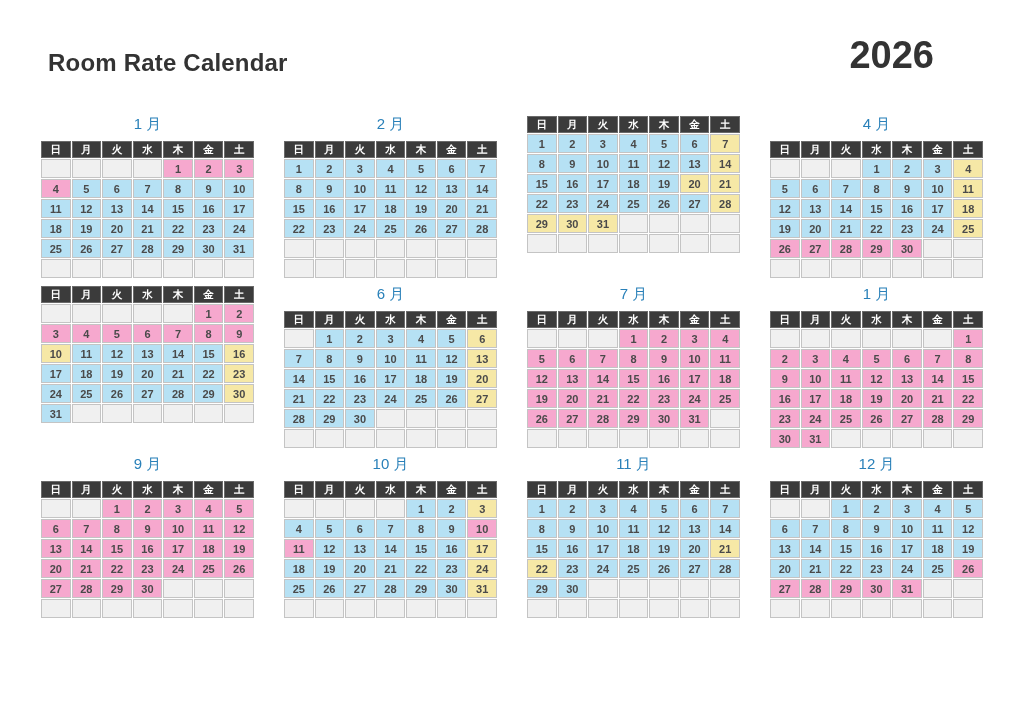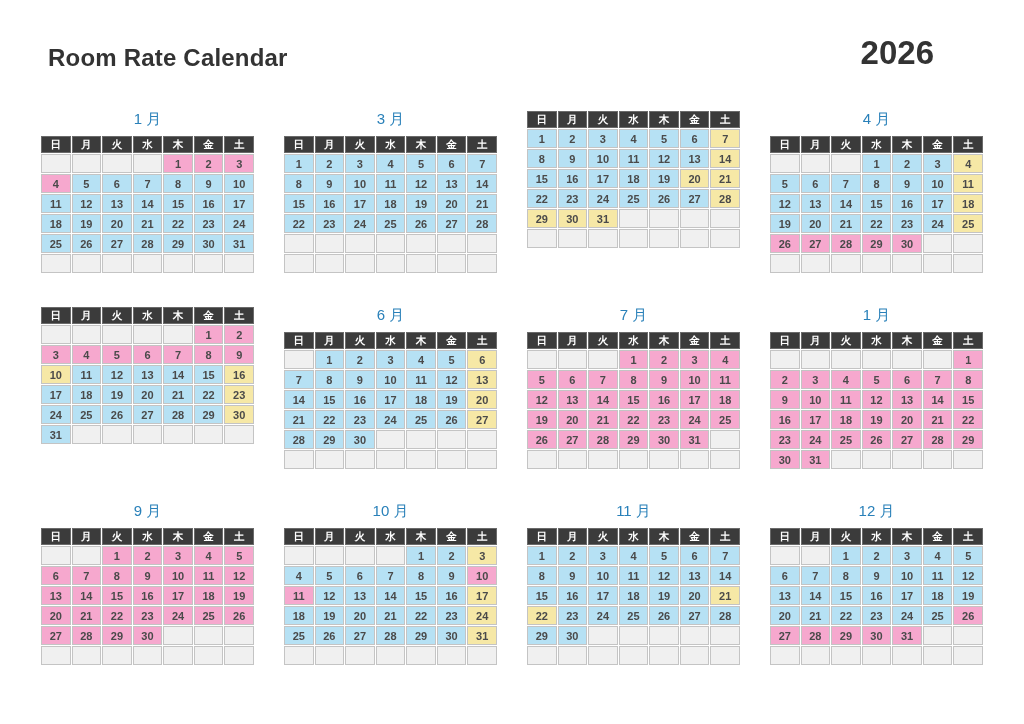--- a/index.html
+++ b/index.html
@@ -9,28 +9,28 @@
     font-family: "Liberation Sans", "DejaVu Sans", sans-serif;
     overflow: hidden;
   }
   .page { width: 1024px; height: 512px; position: relative; }
 
   .header {
     display: flex; justify-content: space-between; align-items: flex-end;
     padding: 34px 90px 0 48px;
   }
   .page-title { font-size: 24px; font-weight: bold; color: #333333; letter-spacing: 0.2px; }
-  .year-label { font-size: 33px; font-weight: bold; color: #333333; }
+  .year-label { font-size: 38px; font-weight: bold; color: #333333; }
 
   .months-grid {
     margin: 38px 40px 0 40px;
     display: grid;
     grid-template-columns: repeat(4, 215px);
     justify-content: space-between;
-    row-gap: 32px;
+    row-gap: 6px;
   }
 
   .month { width: 215px; }
   .month-title {
     text-align: center;
     font-size: 15px;
     color: #2980b9;
     height: 18px;
     line-height: 18px;
     margin-bottom: 7px;
@@ -139,21 +139,21 @@
               <td class="cell-empty"></td>
               <td class="cell-empty"></td>
               <td class="cell-empty"></td>
               <td class="cell-empty"></td>
               <td class="cell-empty"></td>
             </tr>
           </tbody>
         </table>
       </div>
       <div class="month">
-        <div class="month-title">3 月</div>
+        <div class="month-title">2 月</div>
         <table class="cal">
           <thead>
             <tr>
               <th>日</th>
               <th>月</th>
               <th>火</th>
               <th>水</th>
               <th>木</th>
               <th>金</th>
               <th>土</th>

